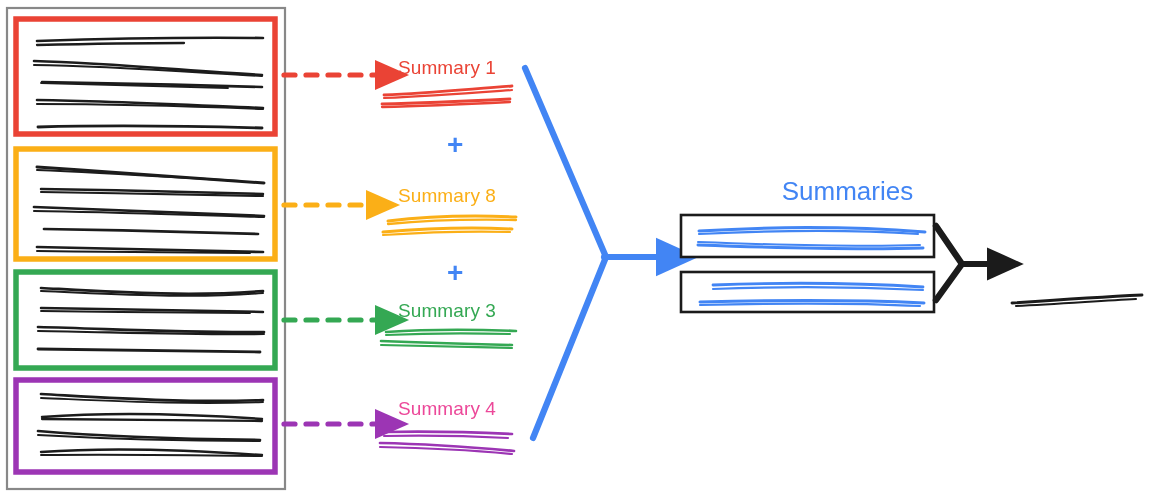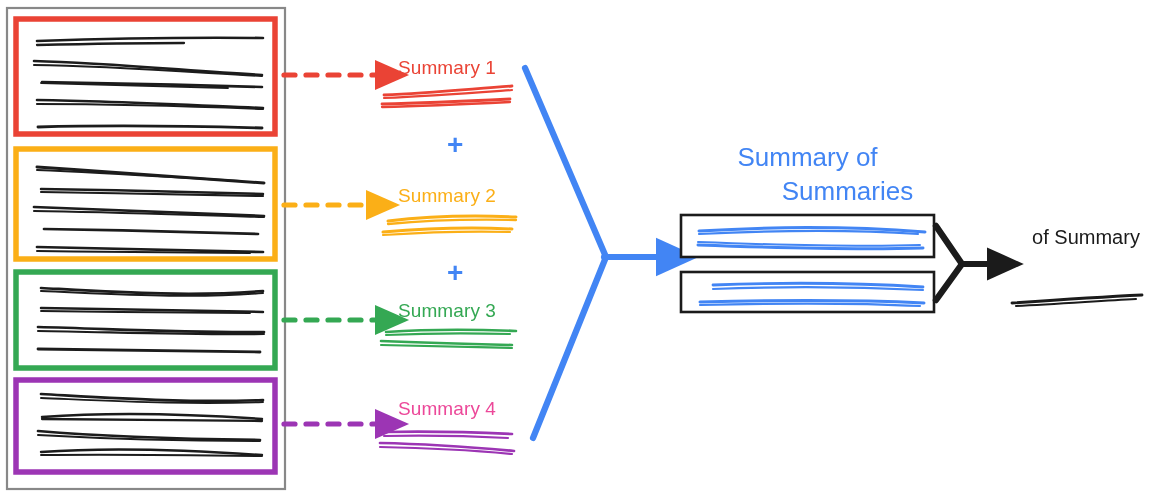--- a/index.html
+++ b/index.html
@@ -205,24 +205,22 @@
       <line x1="960" y1="264" x2="992" y2="264" stroke="#1b1b1b" stroke-width="6.0" stroke-linecap="butt" marker-end="url(#ah-black)"></line>
     </g>
 
     <g stroke="#1b1b1b" fill="none" stroke-linecap="round">
       <path d="M1012,303 C1055,300 1100,297 1142,295" stroke-width="2.9"></path>
       <path d="M1016,306 C1058,304 1098,301 1136,299" stroke-width="2.1"></path>
     </g>
   </svg>
 
   <div class="lbl summary-label" style="left:398px; top:57px; color:#EA4335;">Summary 1</div>
-  <div class="lbl summary-label" style="left:398px; top:185px; color:#FBAF17;">Summary 2</div>
+  <div class="lbl summary-label" style="left:398px; top:185px; color:#FBAF17;">Summary 8</div>
   <div class="lbl summary-label" style="left:398px; top:300px; color:#34A853;">Summary 3</div>
   <div class="lbl summary-label" style="left:398px; top:398px; color:#ec4899;">Summary 4</div>
 
   <div class="lbl" style="left:447px; top:128px; color:#4285F4; font-size:28px; font-weight:700;">+</div>
   <div class="lbl" style="left:447px; top:256px; color:#4285F4; font-size:28px; font-weight:700;">+</div>
 
-  <div class="lbl sos-title" style="left:700px; top:140px; width:215px;">Summary of</div>
   <div class="lbl sos-title" style="left:740px; top:174px; width:215px;">Summaries</div>
 
-  <div class="lbl final-title" style="left:1010px; top:224px; width:152px;">of Summary</div>
 </div>
 
 </body></html>

